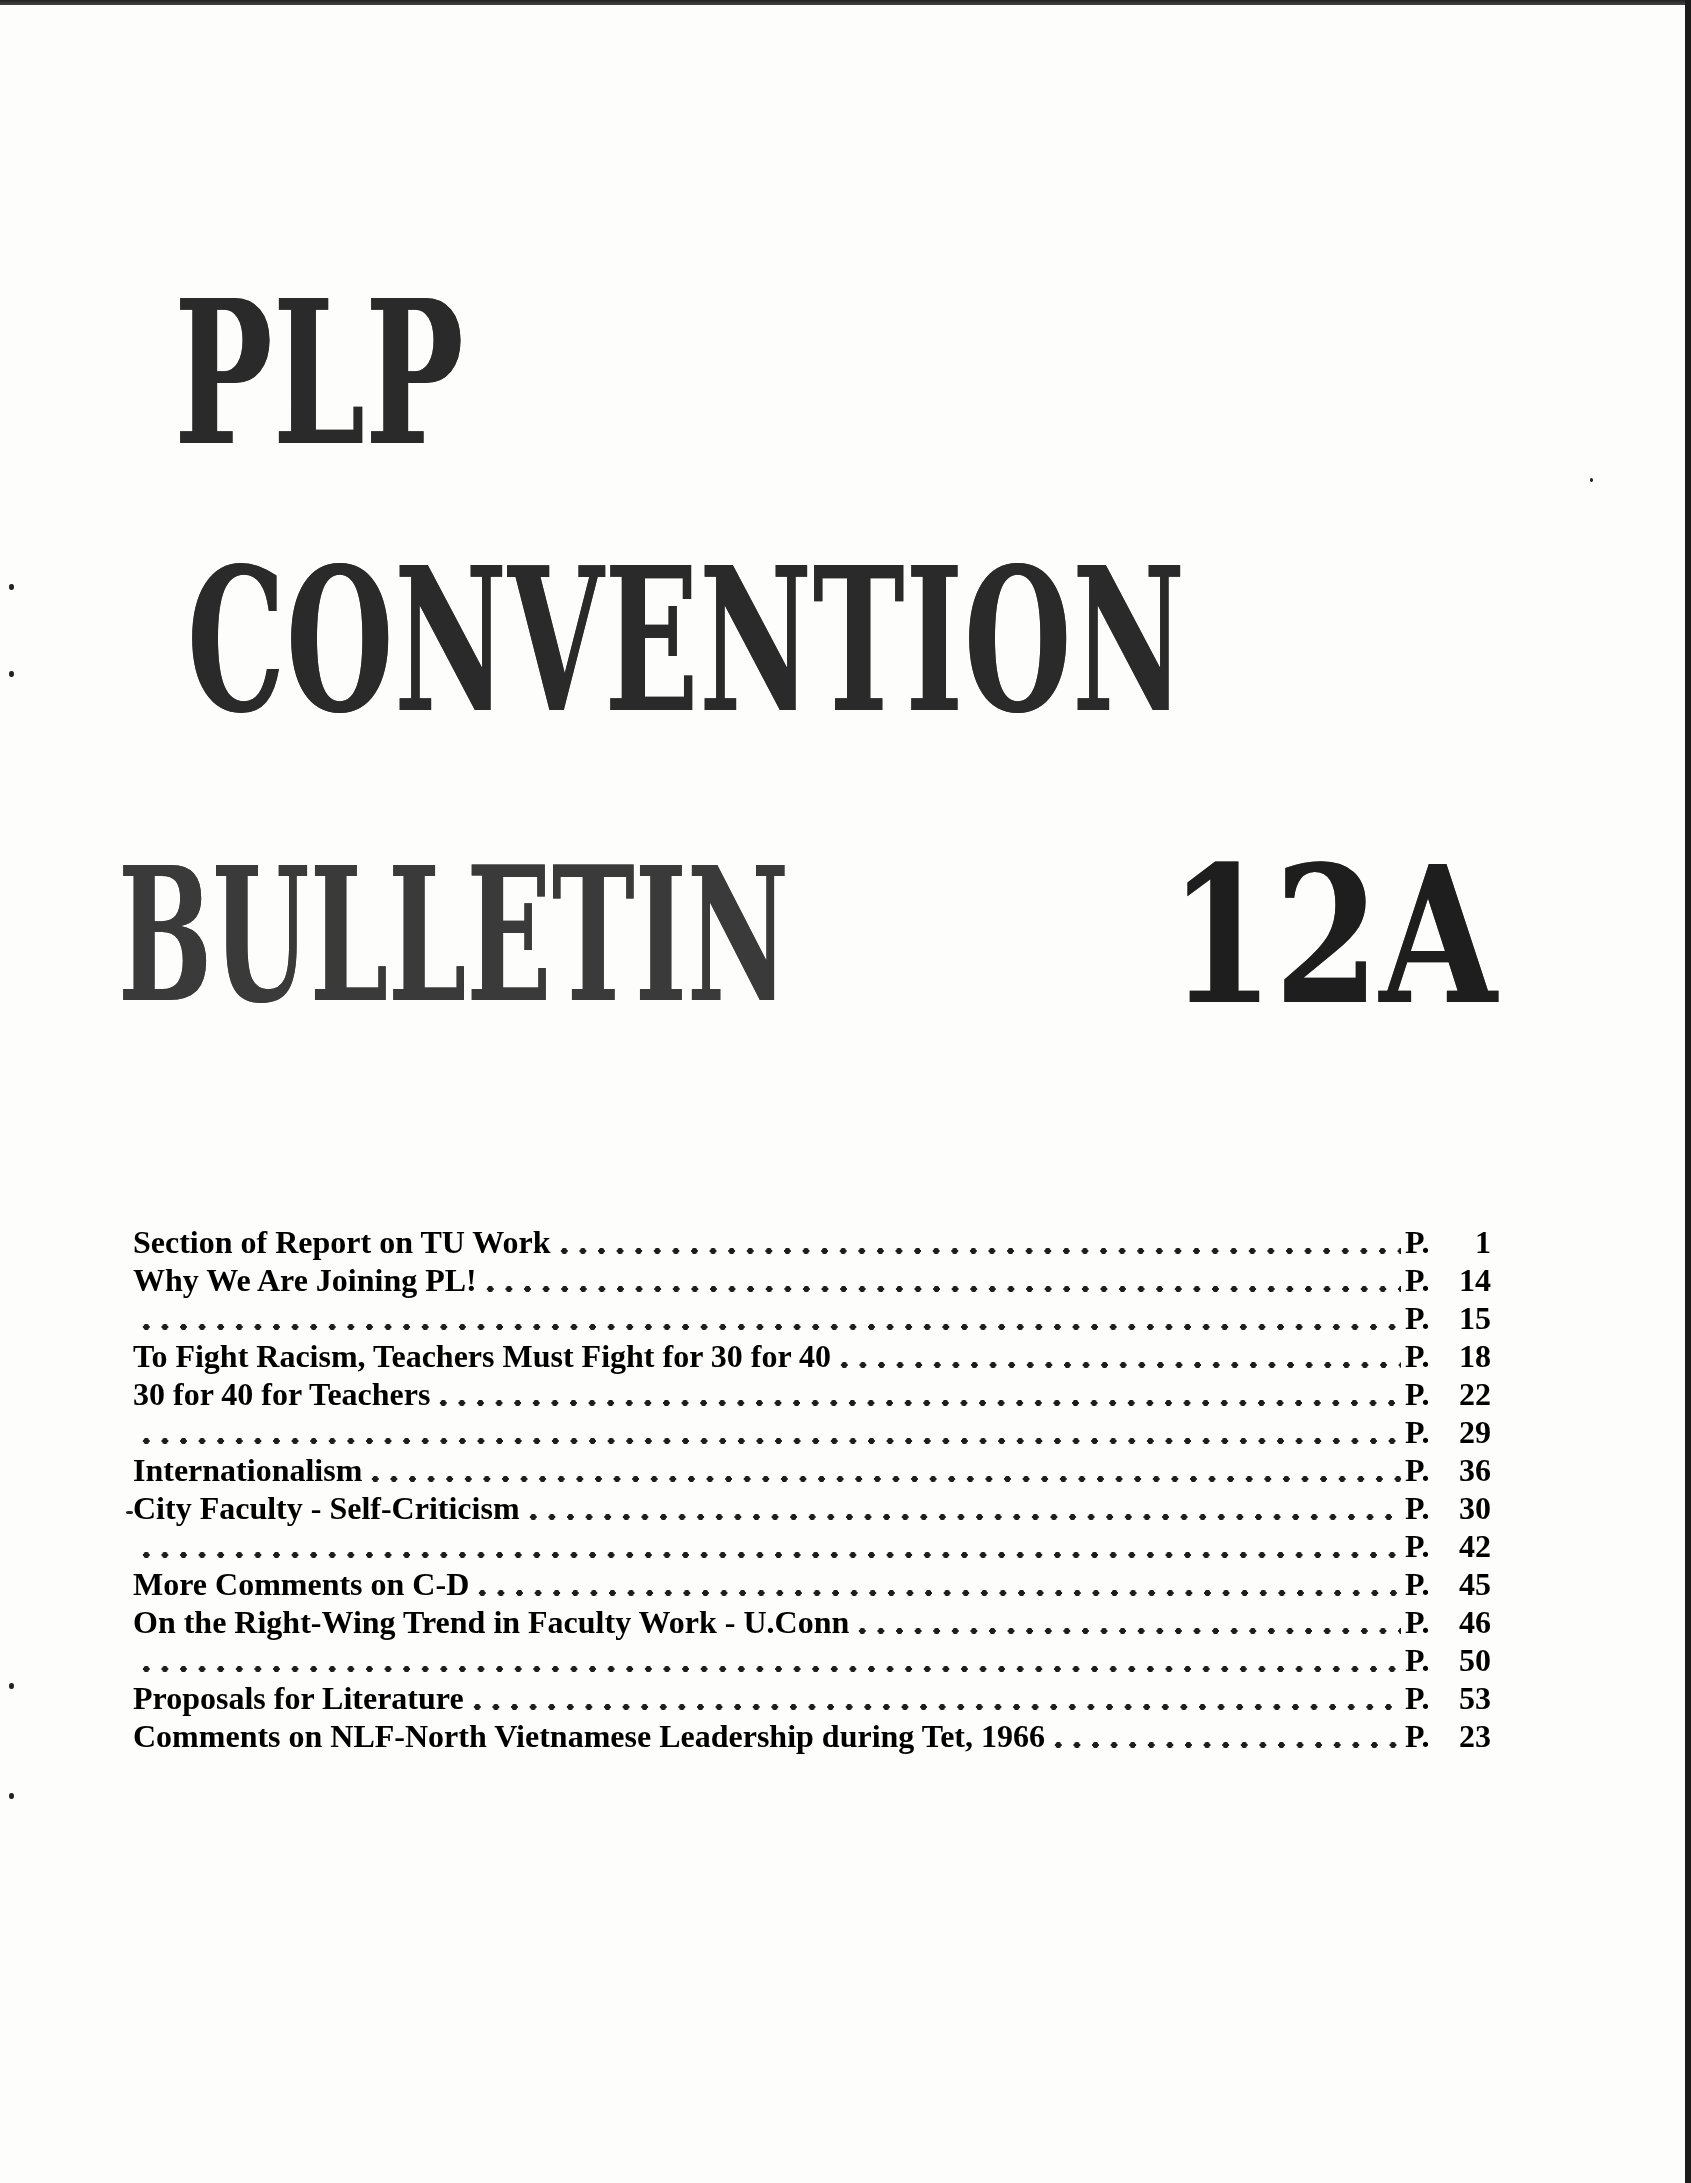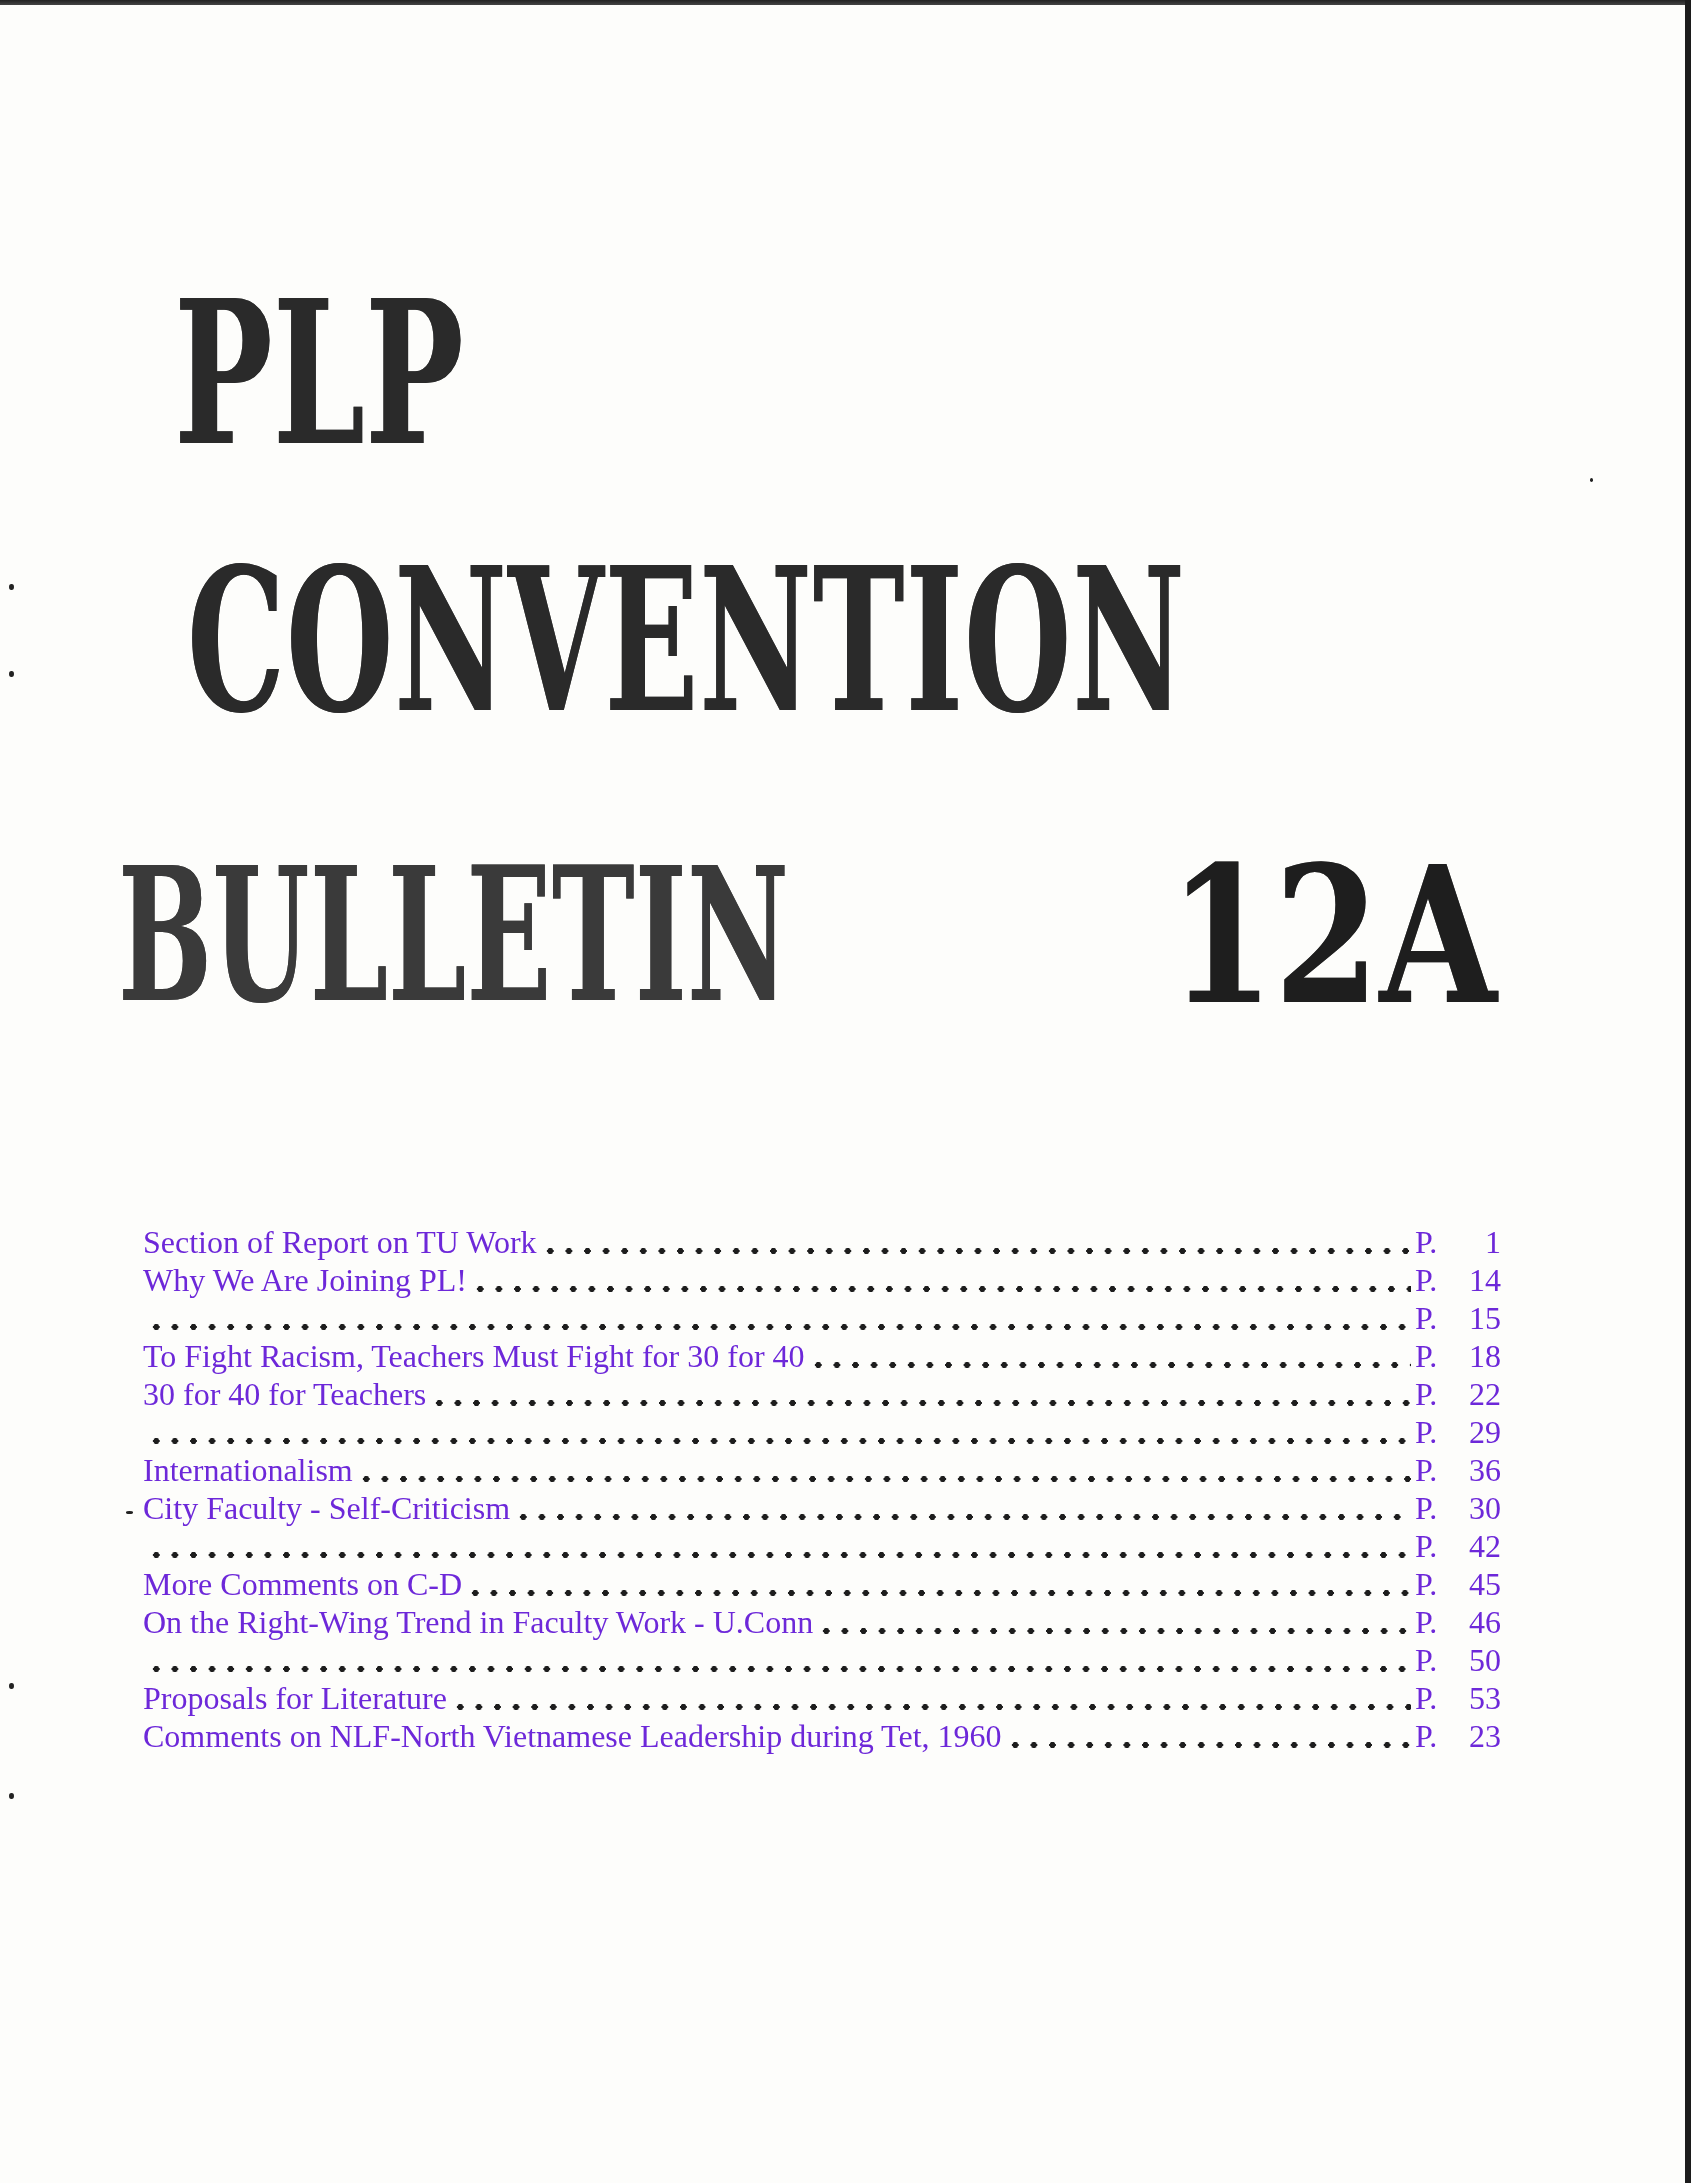--- a/index.html
+++ b/index.html
@@ -18,23 +18,23 @@
     color:#2a2a2a; line-height:1; white-space:nowrap;
     transform-origin:0 0;
     text-shadow:0 0 0.7px #555;
   }
   .t-plp { left:174px; top:274px; font-size:199px; transform:scaleX(0.66); }
   .t-conv { left:187px; top:541px; font-size:199px; transform:scaleX(0.62); letter-spacing:1.3px; }
   .t-bull { left:118px; top:842px; font-size:186px; transform:scaleX(0.60); color:#3a3a3a; }
   .t-num { left:1169px; top:842px; font-size:189px; transform:scaleX(0.80); color:#1e1e1e; }
 
   .toc {
-    position:absolute; left:143px; top:1223px; width:1358px;
-    font-family:"Liberation Serif", serif; font-size:32px; font-weight:normal;
-    line-height:38px; color:#6d28d9;
+    position:absolute; left:133px; top:1223px; width:1358px;
+    font-family:"Liberation Serif", serif; font-size:32px; font-weight:bold;
+    line-height:38px; color:#000000;
   }
   .toc-row { display:flex; align-items:baseline; height:38px; white-space:nowrap; }
   .toc-title { flex:0 0 auto; }
   .toc-leader {
     flex:1 1 auto; height:8px; margin:0 4px;
     background-image:radial-gradient(circle, #1d1d1d 3px, transparent 3.3px);
     background-size:18.6px 8px; background-repeat:repeat-x; background-position:left center;
     align-self:center; position:relative; top:9.3px;
   }
   .toc-p { flex:0 0 auto; width:33px; }
@@ -126,19 +126,19 @@
     <span class="toc-p">P.</span>
     <span class="toc-page">50</span>
   </div>
     <div class="toc-row">
     <span class="toc-title">Proposals for Literature</span>
     <span class="toc-leader"></span>
     <span class="toc-p">P.</span>
     <span class="toc-page">53</span>
   </div>
     <div class="toc-row">
-    <span class="toc-title">Comments on NLF-North Vietnamese Leadership during Tet, 1960</span>
+    <span class="toc-title">Comments on NLF-North Vietnamese Leadership during Tet, 1966</span>
     <span class="toc-leader"></span>
     <span class="toc-p">P.</span>
     <span class="toc-page">23</span>
   </div>
   </div>
 
 
 </body></html>

